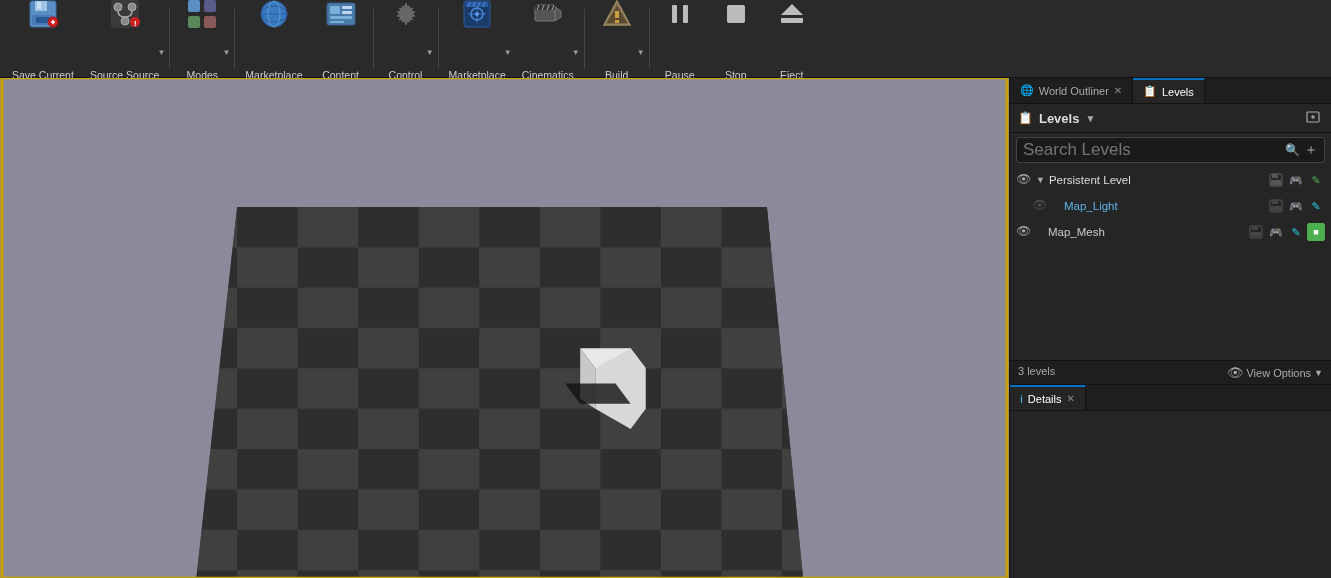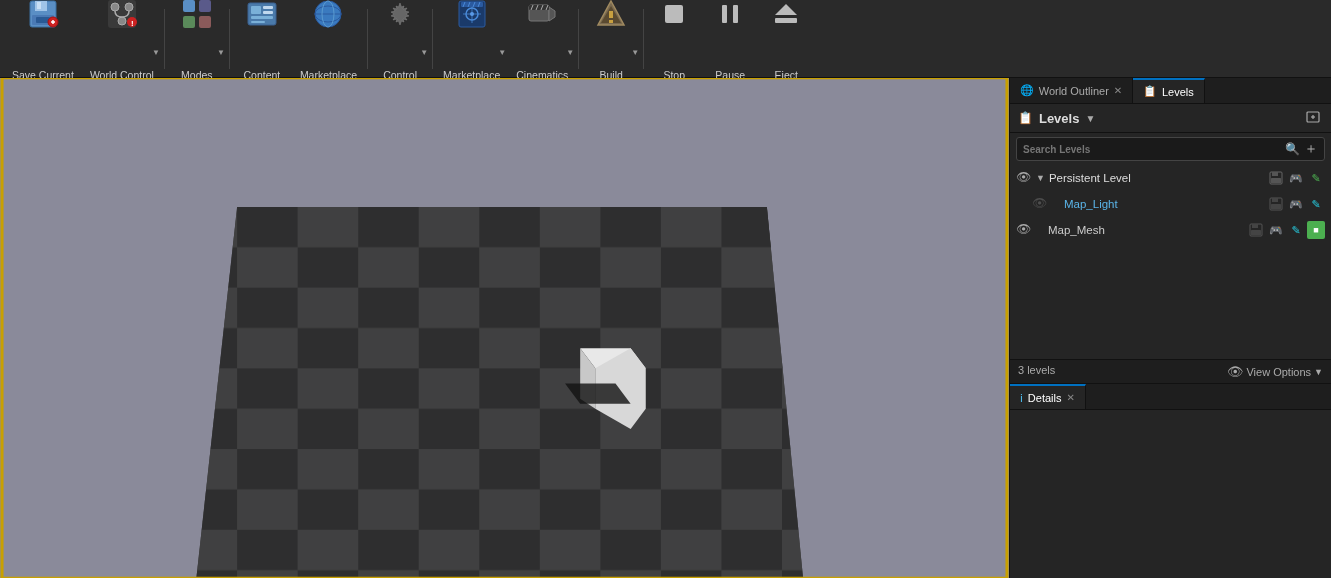--- a/index.html
+++ b/index.html
@@ -177,23 +177,22 @@
       border: 1px solid #444;
       margin: 4px 6px;
       border-radius: 3px;
       padding: 2px 6px;
     }
     #search-bar input {
       background: transparent;
       border: none;
       outline: none;
       color: #aaa;
-      font-size: 10px;
+      font-size: 17px;
       flex: 1;
-      font-weight: bold;
     }
     .search-icon-btn {
       color: #aaa;
       font-size: 12px;
       cursor: pointer;
     }
     .add-level-btn {
       color: #aaa;
       font-size: 14px;
       cursor: pointer;
@@ -368,67 +367,67 @@
         <circle cx="10" cy="10" r="4" fill="#888" stroke="#aaa" stroke-width="1"></circle>
         <circle cx="24" cy="10" r="4" fill="#888" stroke="#aaa" stroke-width="1"></circle>
         <circle cx="17" cy="24" r="4" fill="#888" stroke="#aaa" stroke-width="1"></circle>
         <path d="M10 14 Q10 20 17 20" stroke="#aaa" stroke-width="1.5" fill="none"></path>
         <path d="M24 14 Q24 20 17 20" stroke="#aaa" stroke-width="1.5" fill="none"></path>
 
         <circle cx="27" cy="25" r="5" fill="#cc2222"></circle>
         <text x="26" y="29" font-size="8" fill="white" font-weight="bold">!</text>
       </svg>
     </div>
-    <span class="tool-btn-label">World Control</span>
+    <span class="tool-btn-label">Source Source</span>
     <span class="arrow-down">▼</span>
   </div>
 
   <div class="tool-divider"></div>
 
   <div class="tool-btn has-arrow">
     <div class="tool-icon">
       <svg class="icon-svg" viewBox="0 0 34 34" fill="none">
         <rect x="3" y="3" width="12" height="12" rx="2" fill="#5a8fc5"></rect>
         <rect x="19" y="3" width="12" height="12" rx="2" fill="#5a5a8a"></rect>
         <rect x="3" y="19" width="12" height="12" rx="2" fill="#5a8a5a"></rect>
         <rect x="19" y="19" width="12" height="12" rx="2" fill="#8a5a5a"></rect>
       </svg>
     </div>
     <span class="tool-btn-label">Modes</span>
     <span class="arrow-down">▼</span>
   </div>
 
   <div class="tool-divider"></div>
+
+  <div class="tool-btn">
+    <div class="tool-icon">
+      <svg class="icon-svg" viewBox="0 0 34 34" fill="none">
+        <ellipse cx="17" cy="17" rx="13" ry="13" fill="#3a7abf" stroke="#2a5a9f" stroke-width="1"></ellipse>
+        <ellipse cx="17" cy="17" rx="13" ry="8" fill="none" stroke="#2a5a9f" stroke-width="1"></ellipse>
+        <line x1="4" y1="17" x2="30" y2="17" stroke="#2a5a9f" stroke-width="1"></line>
+        <ellipse cx="17" cy="17" rx="6" ry="13" fill="none" stroke="#5a9acf" stroke-width="1"></ellipse>
+      </svg>
+    </div>
+    <span class="tool-btn-label">Marketplace</span>
+  </div>
 
   <div class="tool-btn">
     <div class="tool-icon">
       <svg class="icon-svg" viewBox="0 0 34 34" fill="none">
         <rect x="3" y="6" width="28" height="22" rx="2" fill="#4a7aaa" stroke="#3a6090" stroke-width="1"></rect>
         <rect x="6" y="9" width="10" height="8" rx="1" fill="#7ab0d8"></rect>
         <rect x="18" y="9" width="10" height="3" rx="1" fill="#c0d8ee"></rect>
         <rect x="18" y="14" width="10" height="3" rx="1" fill="#c0d8ee"></rect>
         <rect x="6" y="19" width="22" height="3" rx="1" fill="#7ab0d8"></rect>
         <rect x="6" y="24" width="14" height="2" rx="1" fill="#7ab0d8"></rect>
       </svg>
     </div>
     <span class="tool-btn-label">Content</span>
   </div>
 
-  <div class="tool-btn">
-    <div class="tool-icon">
-      <svg class="icon-svg" viewBox="0 0 34 34" fill="none">
-        <ellipse cx="17" cy="17" rx="13" ry="13" fill="#3a7abf" stroke="#2a5a9f" stroke-width="1"></ellipse>
-        <ellipse cx="17" cy="17" rx="13" ry="8" fill="none" stroke="#2a5a9f" stroke-width="1"></ellipse>
-        <line x1="4" y1="17" x2="30" y2="17" stroke="#2a5a9f" stroke-width="1"></line>
-        <ellipse cx="17" cy="17" rx="6" ry="13" fill="none" stroke="#5a9acf" stroke-width="1"></ellipse>
-      </svg>
-    </div>
-    <span class="tool-btn-label">Marketplace</span>
-  </div>
-
   <div class="tool-divider"></div>
 
   <div class="tool-btn has-arrow">
     <div class="tool-icon">
       <svg class="icon-svg" viewBox="0 0 34 34" fill="none">
         <circle cx="17" cy="17" r="5" fill="#888" stroke="#aaa" stroke-width="1"></circle>
         <path d="M17 6 L18.5 10 L21 9 L20 12 L24 11 L22 14 L26 15 L23 17 L26 19 L22 20 L24 23 L20 22 L21 25 L18.5 24 L17 28 L15.5 24 L13 25 L14 22 L10 23 L12 20 L8 19 L11 17 L8 15 L12 14 L10 11 L14 12 L13 9 L15.5 10 Z" fill="#666" stroke="#888" stroke-width="0.5"></path>
       </svg>
     </div>
     <span class="tool-btn-label">Control</span>
@@ -485,36 +484,36 @@
         <rect x="15" y="23" width="4" height="3" fill="#c8a040"></rect>
       </svg>
     </div>
     <span class="tool-btn-label">Build</span>
     <span class="arrow-down">▼</span>
   </div>
 
   <div class="tool-divider"></div>
 
   <div class="tool-group">
-    <div class="playback-btn">
-      <div class="tool-icon">
-        <svg width="34" height="34" viewBox="0 0 34 34" fill="none">
-          <rect x="8" y="8" width="18" height="18" rx="2" fill="#bbb"></rect>
-        </svg>
-      </div>
-      <span class="tool-btn-label">Stop</span>
-    </div>
     <div class="playback-btn">
       <div class="tool-icon">
         <svg width="34" height="34" viewBox="0 0 34 34" fill="none">
           <rect x="9" y="8" width="5" height="18" rx="1" fill="#bbb"></rect>
           <rect x="20" y="8" width="5" height="18" rx="1" fill="#bbb"></rect>
         </svg>
       </div>
       <span class="tool-btn-label">Pause</span>
+    </div>
+    <div class="playback-btn">
+      <div class="tool-icon">
+        <svg width="34" height="34" viewBox="0 0 34 34" fill="none">
+          <rect x="8" y="8" width="18" height="18" rx="2" fill="#bbb"></rect>
+        </svg>
+      </div>
+      <span class="tool-btn-label">Stop</span>
     </div>
     <div class="playback-btn">
       <div class="tool-icon">
         <svg width="34" height="34" viewBox="0 0 34 34" fill="none">
           <polygon points="17,7 28,18 6,18" fill="#bbb"></polygon>
           <rect x="6" y="21" width="22" height="5" rx="1" fill="#bbb"></rect>
         </svg>
       </div>
       <span class="tool-btn-label">Eject</span>
     </div>

